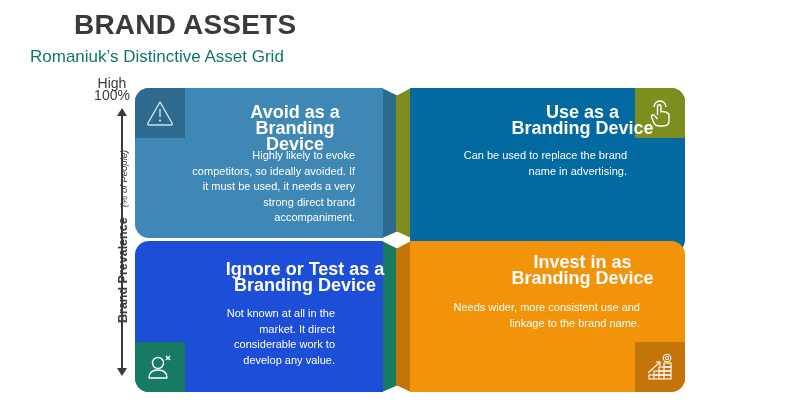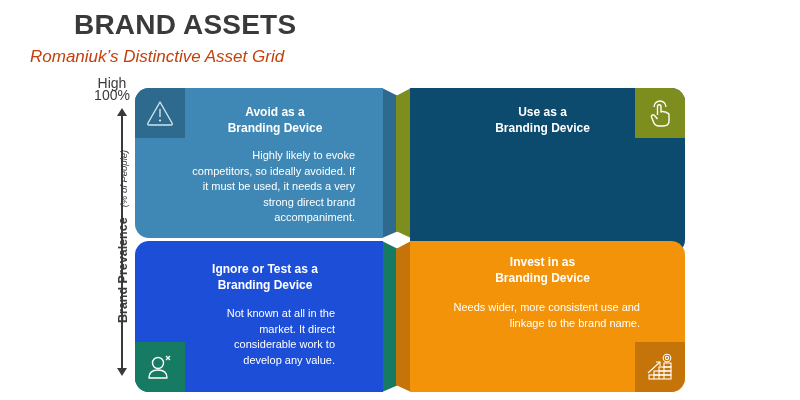--- a/index.html
+++ b/index.html
@@ -1,33 +1,33 @@
 <!DOCTYPE html>
 <html><head>
 <meta charset="utf-8">
 <style>
   html, body { margin:0; padding:0; }
   body { width:800px; height:400px; background:#ffffff; position:relative; overflow:hidden; font-family:"Liberation Sans", "DejaVu Sans", sans-serif; }
   .title { position:absolute; left:30px; top:9px; font-size:28px; font-weight:bold; color:#3a3a3a; letter-spacing:0.2px;margin-left:44px; }
-  .subtitle { position:absolute; left:30px; top:47px; font-size:17px; color:#c2410c;font-style:italic; }
+  .subtitle { position:absolute; left:30px; top:47px; font-size:17px; color:#0f766e; }
   .axis-top { position:absolute; left:92px; top:77px; width:40px; text-align:center; font-size:14px; color:#3a3a3a; line-height:12px; }
   .axis-line { position:absolute; left:121px; top:114px; width:2px; height:256px; background:#3a3a3a; }
   .arrow-up { position:absolute; left:117px; top:108px; width:0; height:0; border-left:5px solid transparent; border-right:5px solid transparent; border-bottom:8px solid #3a3a3a; }
   .arrow-down { position:absolute; left:117px; top:368px; width:0; height:0; border-left:5px solid transparent; border-right:5px solid transparent; border-top:8px solid #3a3a3a; }
   .axis-label { position:absolute; left:38px; top:231px; width:170px; transform:rotate(-90deg); transform-origin:center center; text-align:center; font-size:12px; color:#3a3a3a; white-space:nowrap; }
   .axis-label b { font-weight:bold; font-size:12.5px; }
   .axis-label i { font-size:9.5px; }
 
   .panel { position:absolute; color:#ffffff; text-align:center; }
-  .panel .head { font-weight:bold; font-size:12px; line-height:16px; }
+  .panel .head { font-weight:bold; font-size:18px; line-height:16px;padding-left:40px; }
   .panel .body { font-size:11px; line-height:15.5px; margin-top:8px;text-align:right; }
   .icon-box { position:absolute; width:50px; height:50px; display:flex; align-items:center; justify-content:center; }
 
   #p-blue { left:135px; top:88px; width:248px; height:150px; background:#3f88b5; border-radius:14px 0 0 14px; }
-  #p-green { left:410px; top:88px; width:275px; height:166px; background:#0c4a6e; border-radius:0 14px 14px 0; }
+  #p-green { left:410px; top:88px; width:275px; height:166px; background:#0369a1; border-radius:0 14px 14px 0; }
   #p-teal { left:135px; top:241px; width:248px; height:151px; background:#1d4ed8; border-radius:14px 0 0 14px; }
   #p-orange { left:410px; top:241px; width:275px; height:151px; background:#f29309; border-radius:0 14px 14px 0;text-decoration:underline; }
 
   .fold { position:absolute; }
 </style>
 </head>
 <body>
 
 <div class="title">BRAND ASSETS</div>
 <div class="subtitle">Romaniuk’s Distinctive Asset Grid</div>
@@ -82,20 +82,21 @@
   <div class="icon-box" style="right:0; top:0; background:#7d8e1e; border-radius:0 14px 0 0;">
     <svg width="26" height="30" viewBox="0 0 26 30">
       <path d="M7 9 A6 6 0 1 1 19 9" fill="none" stroke="#ffffff" stroke-width="1.4"></path>
       <path d="M10.5 17 V8.5 Q10.5 6.8 12.2 6.8 Q14 6.8 14 8.5 V14 Q15.8 13 17.2 14 Q19 13.5 20 15 Q22 15 22 17 V23 Q22 28 16 28 H12 Q8 28 6.5 24 L4.5 19 Q4 17.5 5.5 17 Q7 16.5 8 18 L10.5 21" fill="none" stroke="#ffffff" stroke-width="1.4" stroke-linejoin="round"></path>
     </svg>
   </div>
   <div class="head" style="position:absolute; left:50px; top:16px; width:165px;">
     <div>Use as a</div>
     <div>Branding Device</div>
   </div>
+  <div class="body" style="position:absolute; left:52px; top:52px; width:165px;">Can be used to replace the brand name in advertising.</div>
 </div>
 
 <div class="panel" id="p-teal">
   <div class="icon-box" style="left:0; bottom:0; background:#177b64; border-radius:0 0 0 14px;">
     <svg width="28" height="26" viewBox="0 0 28 26">
       <circle cx="12" cy="9" r="5.5" fill="none" stroke="#ffffff" stroke-width="1.4"></circle>
       <path d="M3 24 Q3 16 12 16 Q21 16 21 24 Z" fill="none" stroke="#ffffff" stroke-width="1.4" stroke-linejoin="round"></path>
       <line x1="20" y1="2" x2="24" y2="6" stroke="#ffffff" stroke-width="1.3"></line>
       <line x1="24" y1="2" x2="20" y2="6" stroke="#ffffff" stroke-width="1.3"></line>
     </svg>

